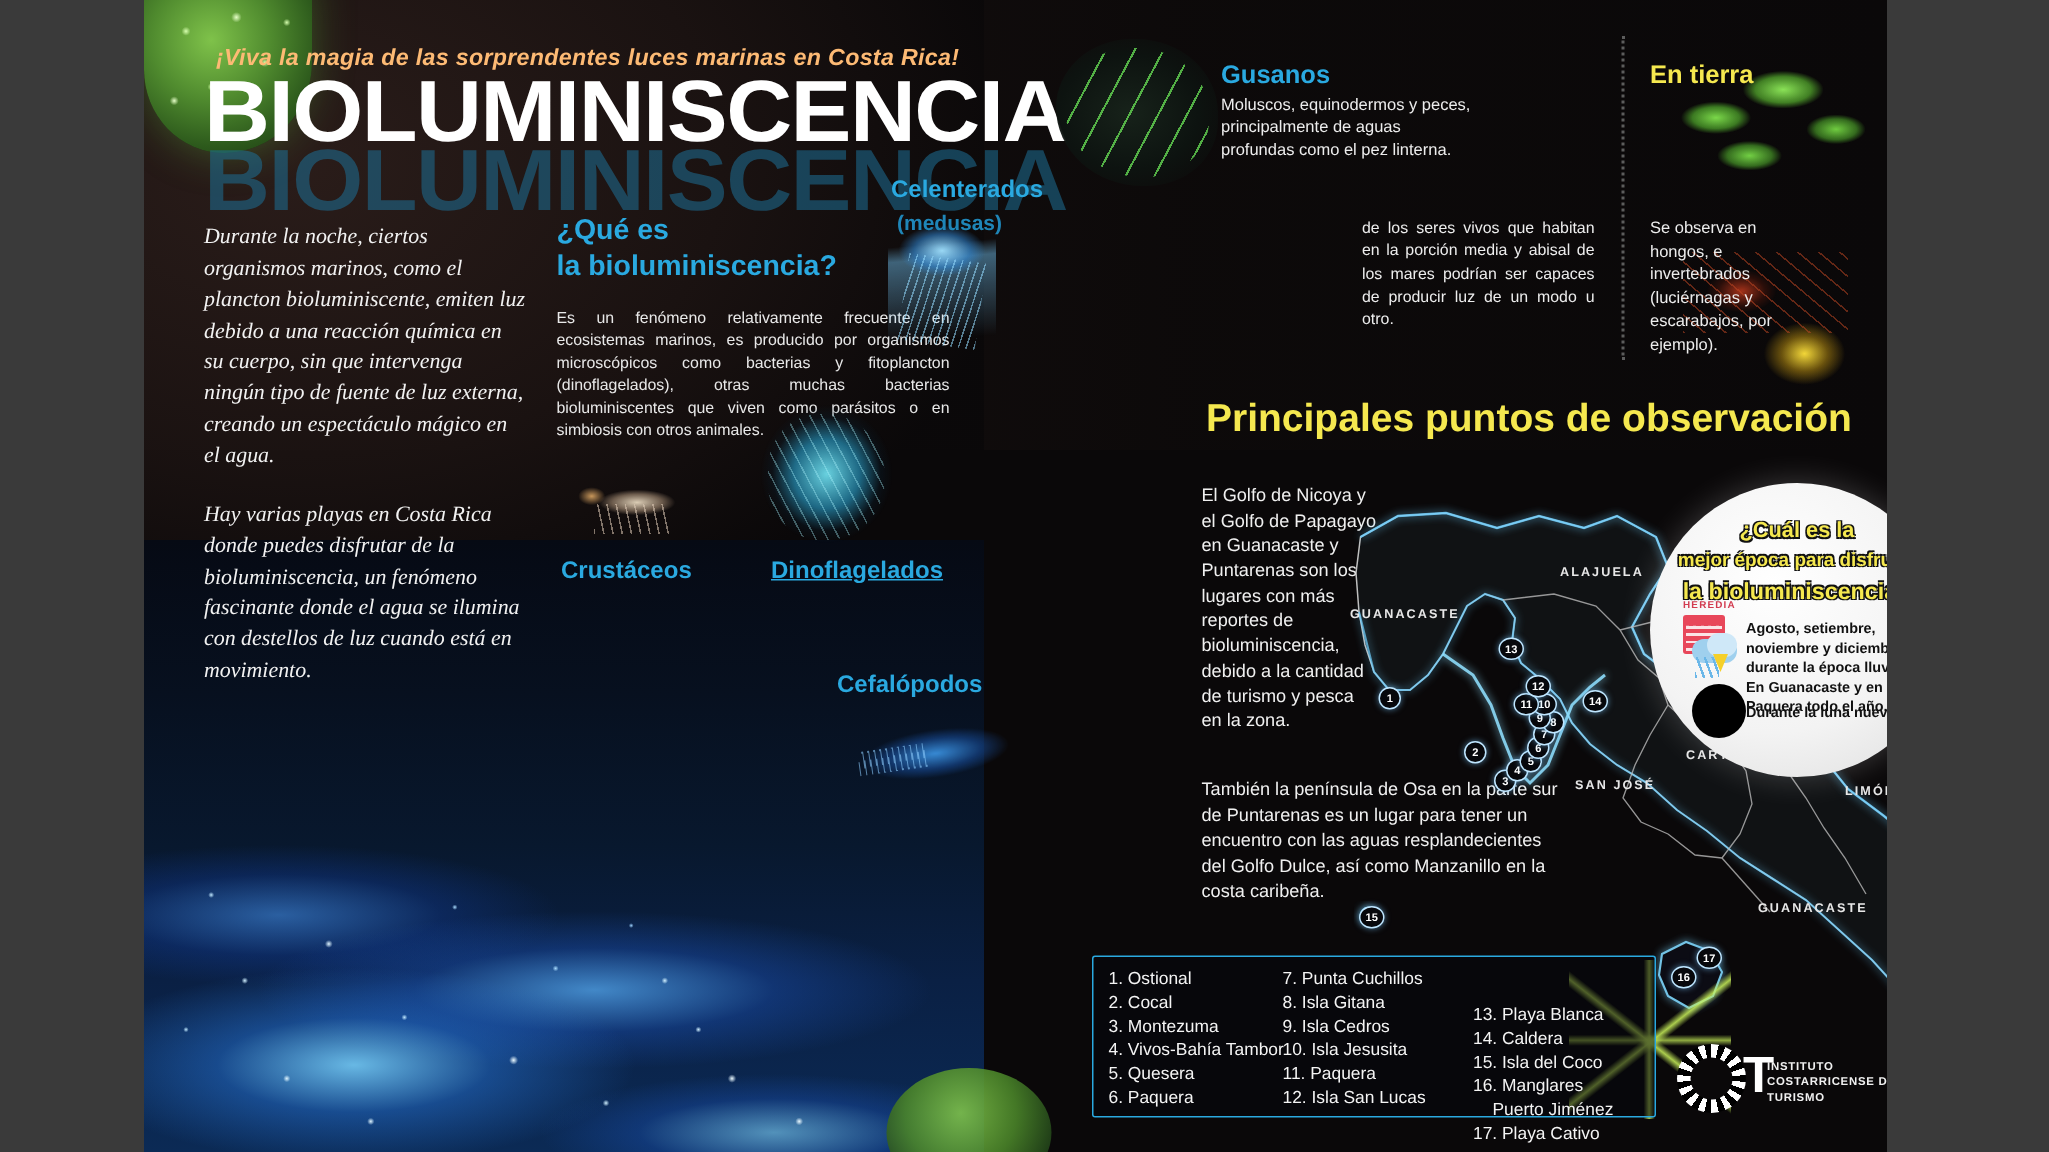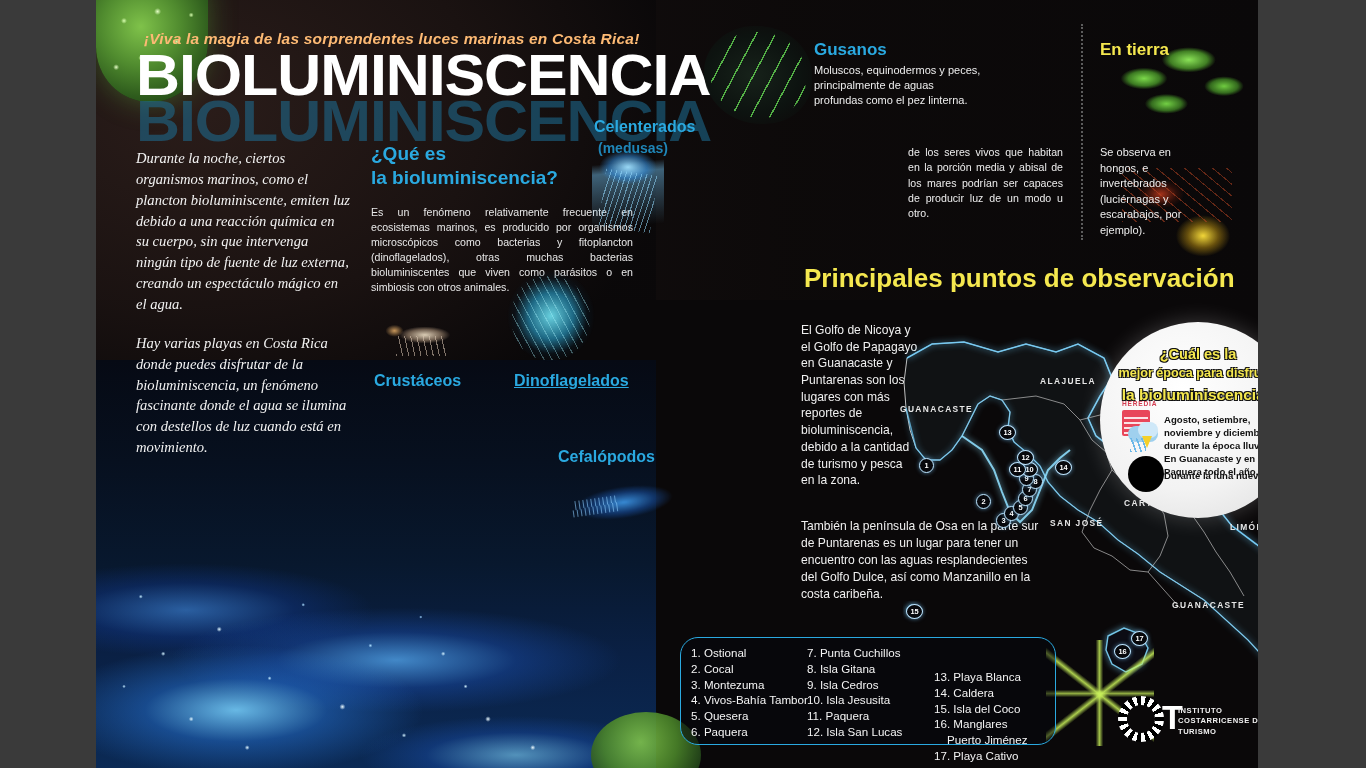--- a/index.html
+++ b/index.html
@@ -272,22 +272,22 @@
         opacity:.85;}
   .c-icon .cloud{position:absolute;left:8px;top:16px;width:30px;height:16px;border-radius:9px;background:#9fd0ee;}
   .c-icon .cloud2{position:absolute;left:18px;top:12px;width:20px;height:16px;border-radius:9px;background:#cfe8f8;}
   .c-icon .bolt{position:absolute;left:22px;top:26px;width:0;height:0;border-left:5px solid transparent;border-right:5px solid transparent;border-top:12px solid #f5d02a;}
   .c-icon .rain{position:absolute;left:10px;top:28px;width:16px;height:14px;
         background:repeating-linear-gradient(70deg,#6bb7e8 0 1.6px,rgba(0,0,0,0) 1.6px 5px);}
   .heredia-lbl{position:absolute;left:22px;top:78px;color:#d23b4f;font-size:6.6px;font-weight:bold;letter-spacing:.8px;}
 
   
   .legend{
-    position:absolute;left:584px;top:637px;width:374px;height:106px;
-    border:1.6px solid #2aa9e0;border-radius:18px;
+    position:absolute;left:632px;top:637px;width:374px;height:106px;
+    border:1.6px solid #2aa9e0;border-radius:2px;
     background:rgba(5,8,12,.55);
   }
   .legend .col{position:absolute;top:7px;color:#f4f4f4;font-size:11.6px;line-height:1.36;}
   .legend .c1{left:10px;}
   .legend .c2{left:126px;}
   .legend .c3{left:253px;margin-top:24px;}
   .legend .sub{padding-left:13px;}
 
   
   .star{

